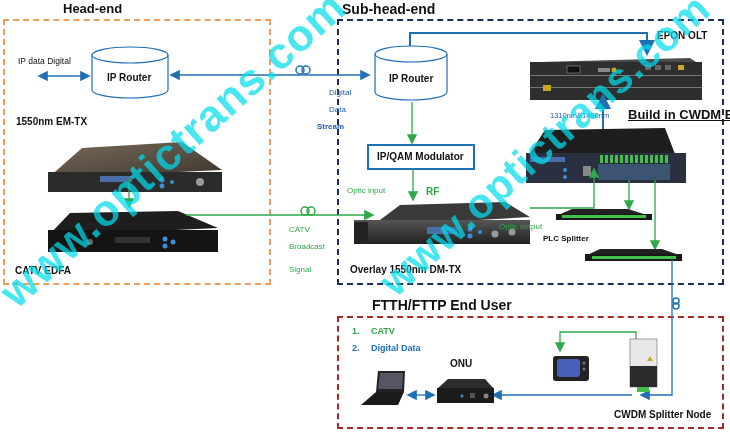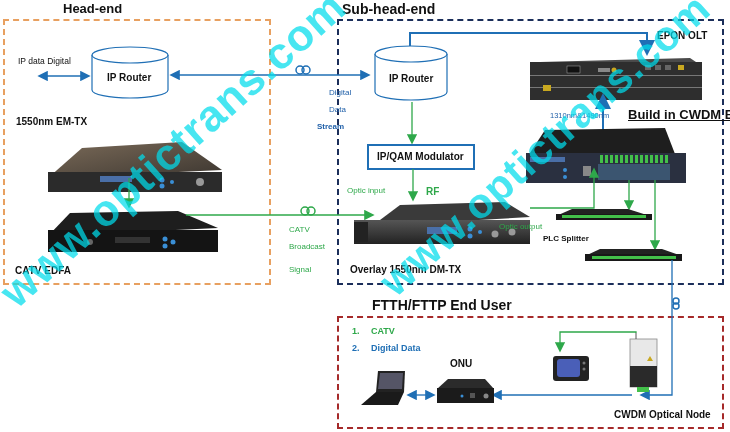--- a/index.html
+++ b/index.html
@@ -228,16 +228,16 @@
 <div class="lbl" style="left:426px; top:186px; color:#2ea84a;">RF</div>
 <div class="green-txt" style="left:499px; top:186px;margin-top:36px;">Optic output</div>
 <div class="lbl" style="left:543px; top:234px; font-size:8px;">PLC Splitter</div>
 <div class="lbl" style="left:350px; top:264px;">Overlay 1550nm DM-TX</div>
 
 <div class="lbl" style="left:352px; top:326px; color:#2ea84a; font-size:9px;">1.</div>
 <div class="lbl" style="left:371px; top:326px; color:#2ea84a; font-size:9px;">CATV</div>
 <div class="lbl" style="left:352px; top:343px; color:#1f6fb5; font-size:9px;">2.</div>
 <div class="lbl" style="left:371px; top:343px; color:#1f6fb5; font-size:9px;">Digital Data</div>
 <div class="lbl" style="left:450px; top:358px;">ONU</div>
-<div class="lbl" style="left:614px; top:409px;">CWDM Optical Node</div>
+<div class="lbl" style="left:614px; top:409px;">CWDM Splitter Node</div>
 
 <div class="watermark" style="left:-10px; top:280px; transform:rotate(-42deg) scale(1,1);">www.optictrans.com</div>
 <div class="watermark" style="left:370px; top:270px; font-size:42px;">www.optictrans.com</div>
 
 </body></html>

